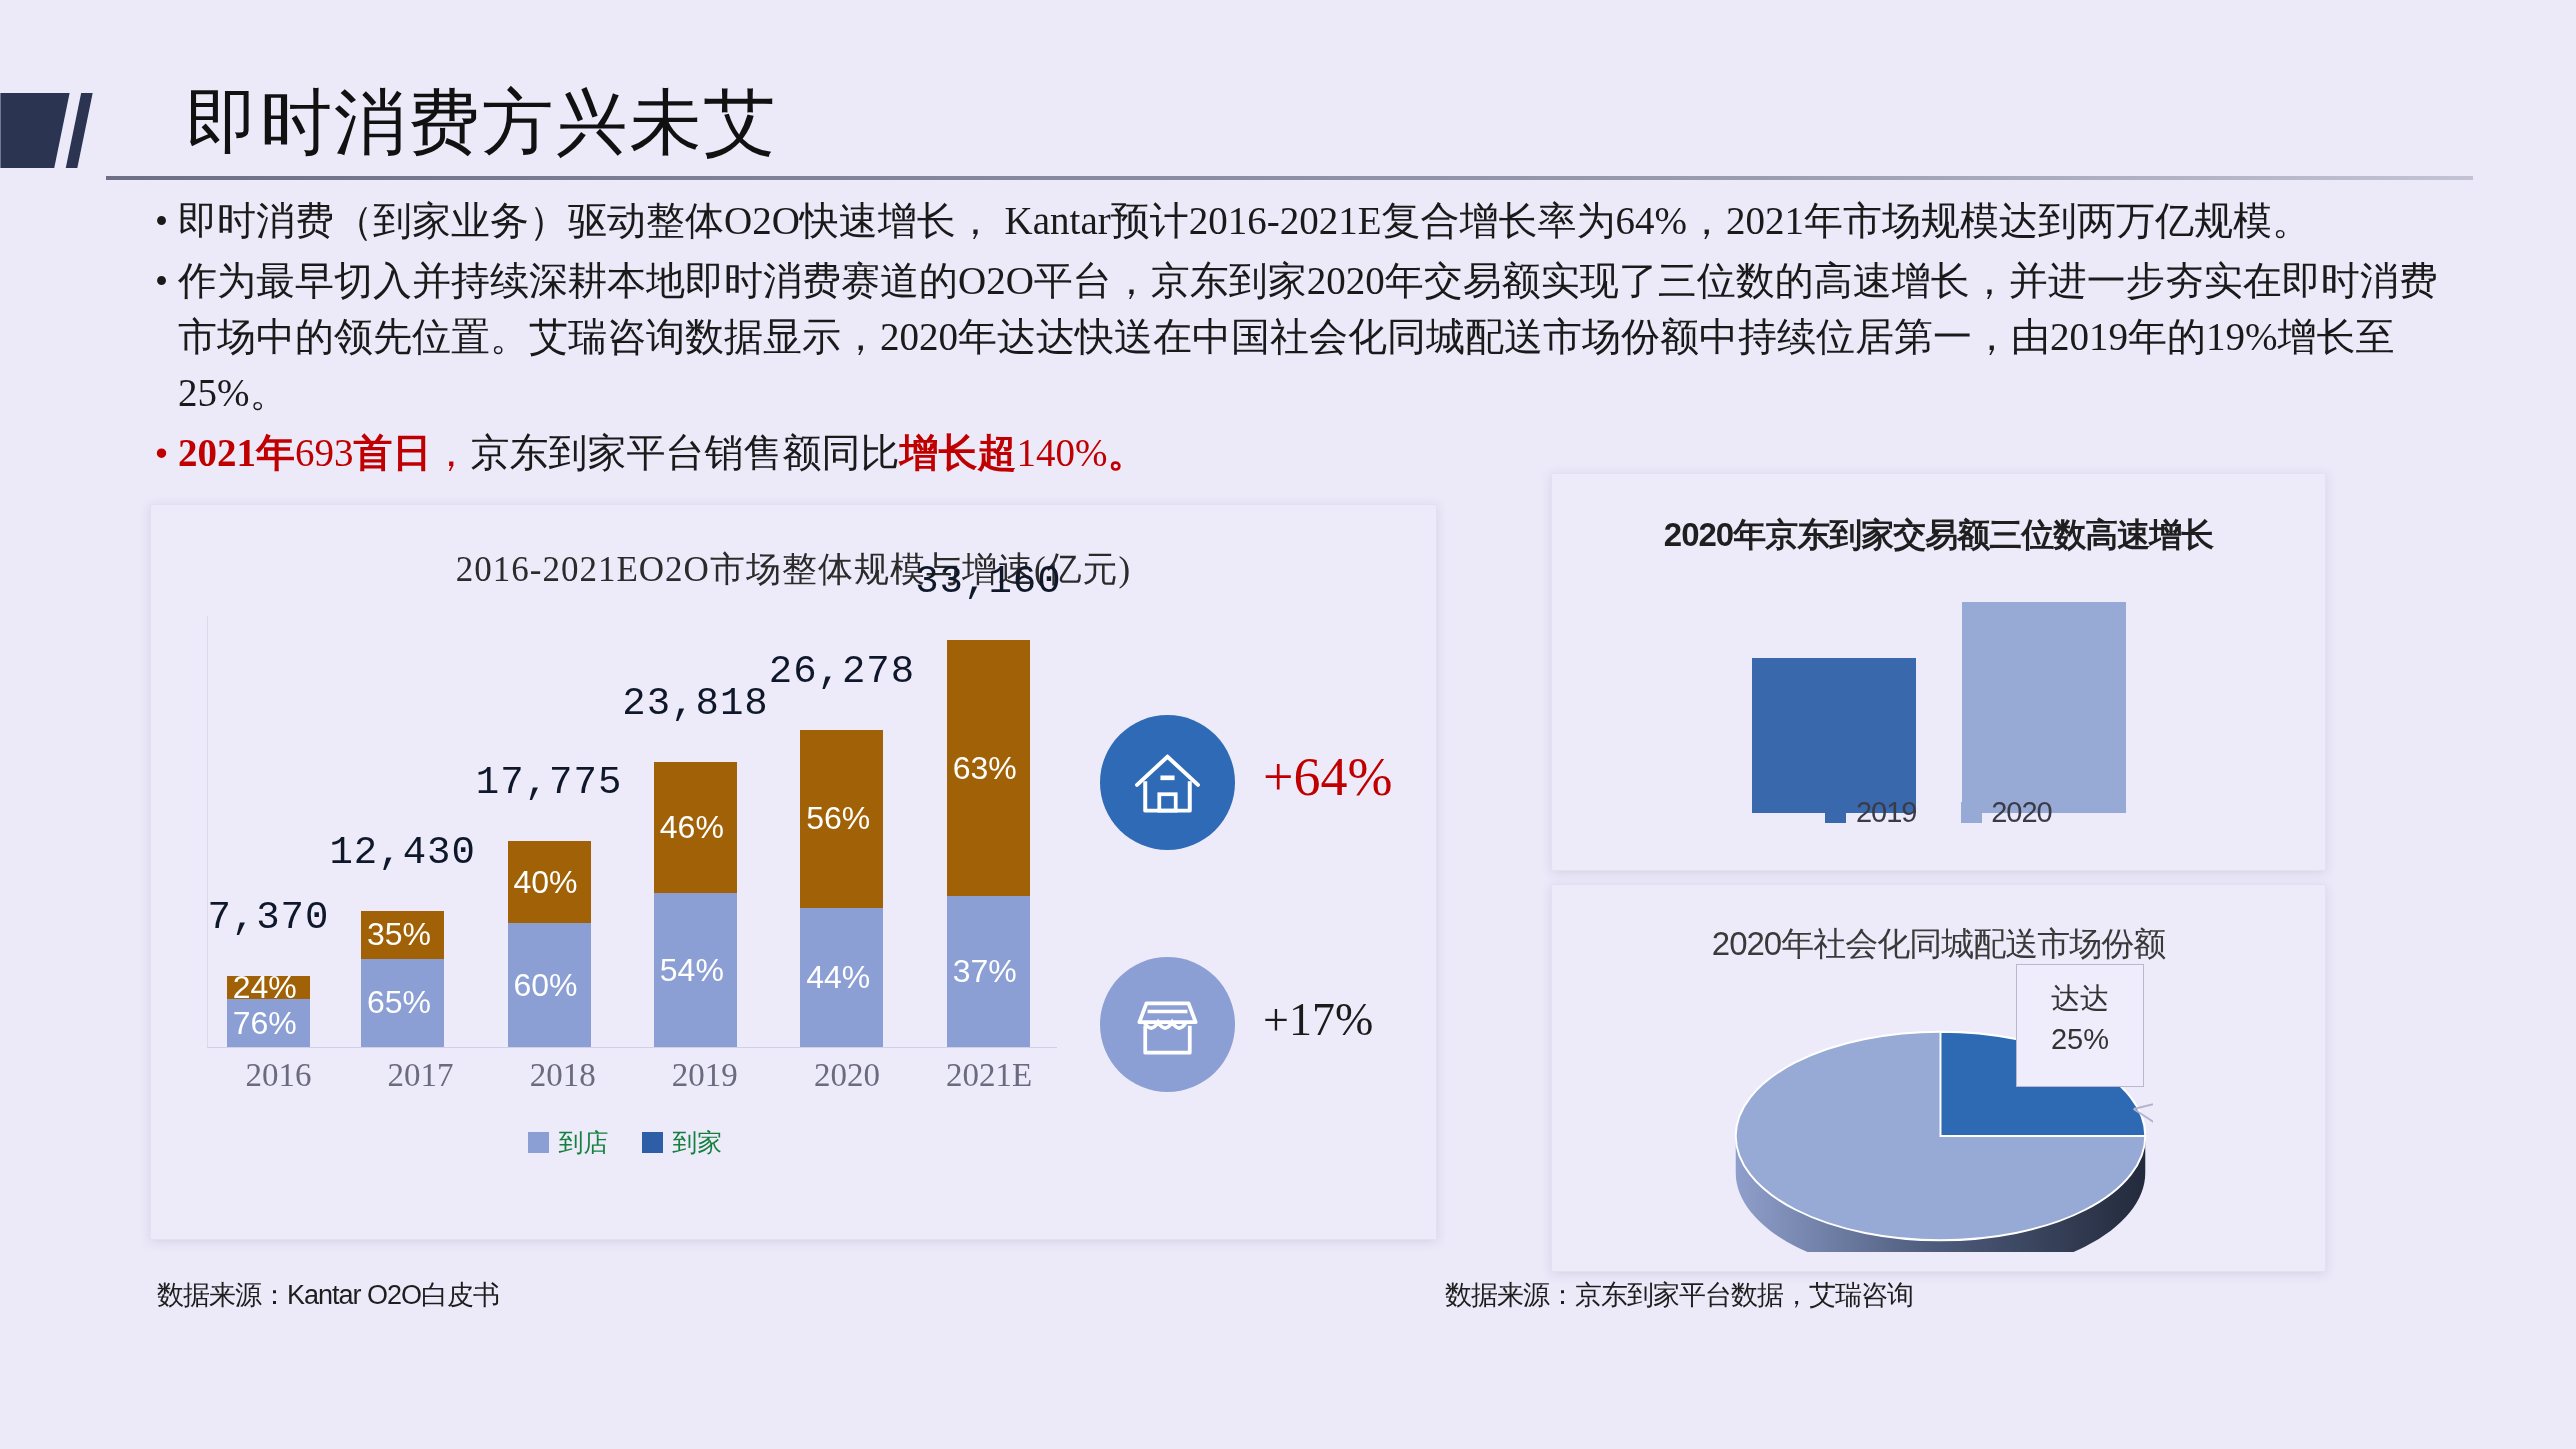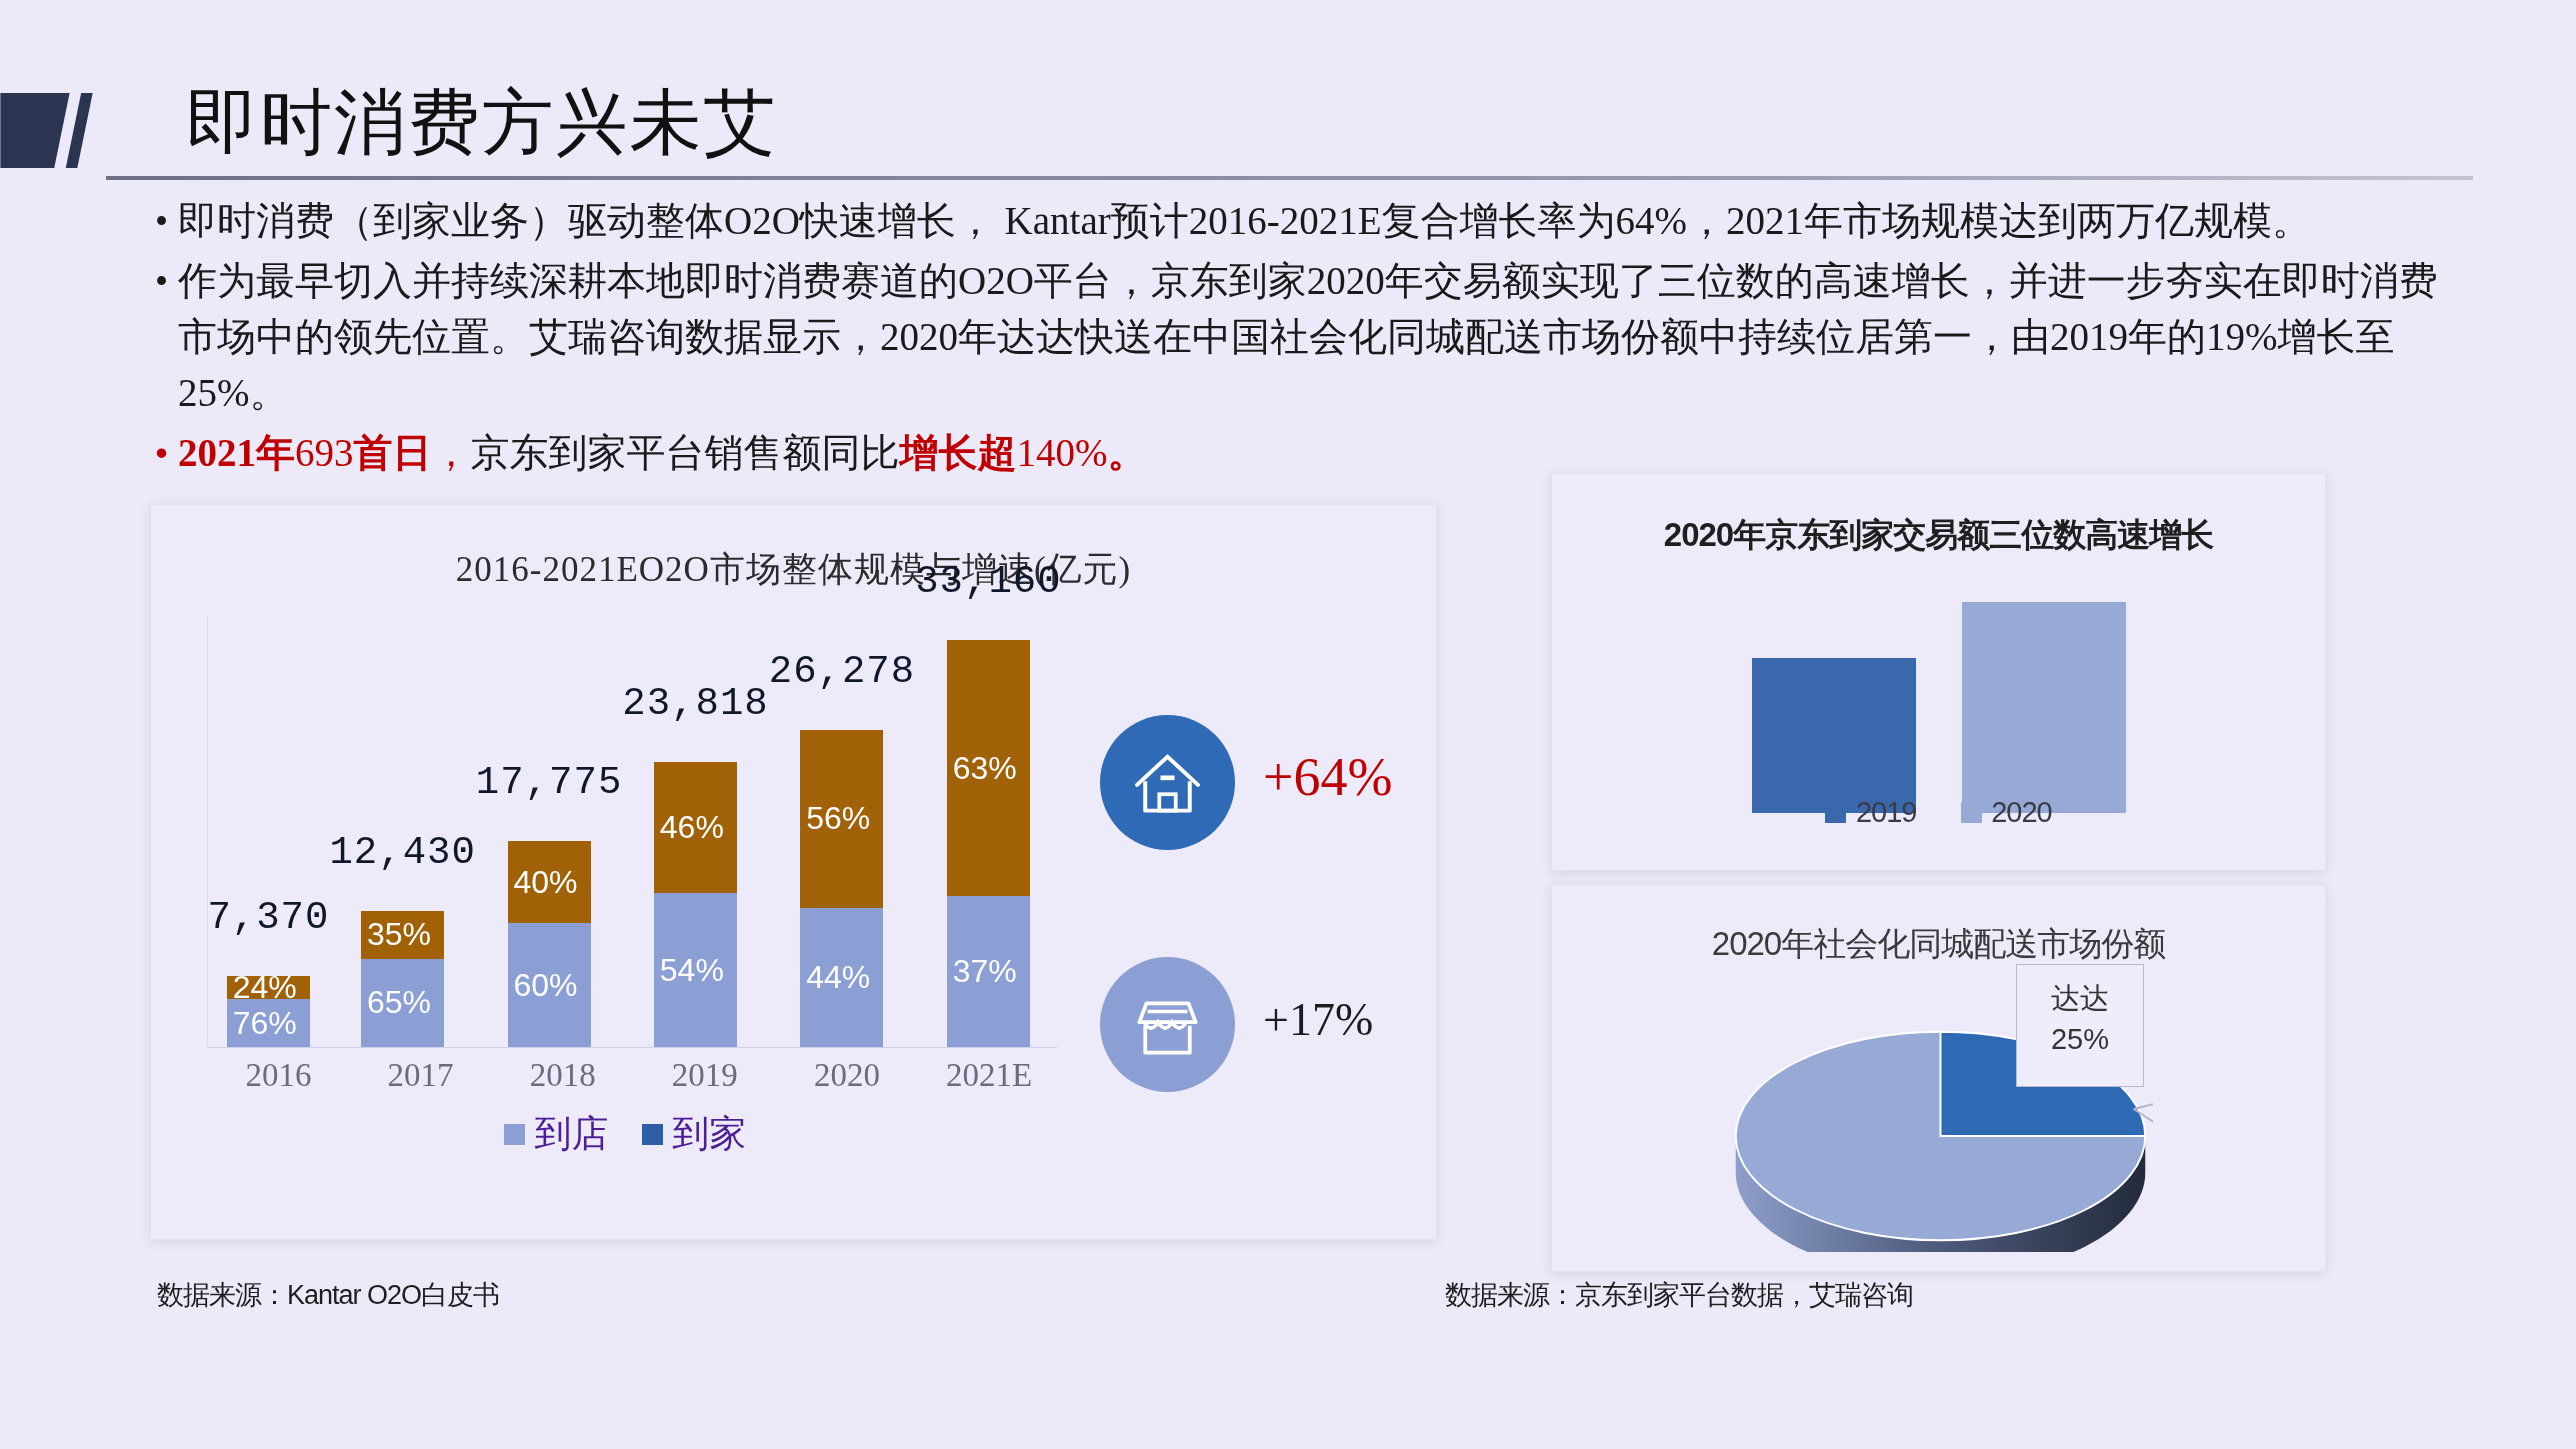--- a/index.html
+++ b/index.html
@@ -75,21 +75,21 @@
   .seg{display:flex;align-items:center;justify-content:flex-start;
        color:#fff;font-size:32px;padding-left:5.8px;box-sizing:border-box;
        font-family:"Liberation Sans",sans-serif;}
   .seg.home{background:#a16207;margin-top:26px;}
   .seg.store{background:#8c9fd4;}
   .xlabels{position:absolute;left:17.4px;right:0;bottom:17.4px;height:44px;display:flex;}
   .xlab{flex:1;text-align:center;font-family:"Liberation Serif",serif;
         font-size:33px;color:#6b6b80;}
   .legend{position:absolute;left:0;right:0;bottom:-41px;display:flex;
           justify-content:center;gap:33px;align-items:center;}
-  .legend .item{display:flex;align-items:center;gap:9.7px;font-size:37px;color:#4c1d95;}
+  .legend .item{display:flex;align-items:center;gap:9.7px;font-size:25px;color:#15803d;}
   .swatch{width:21px;height:21px;display:inline-block;}
   .sw-store{background:#8c9fd4;}
   .sw-home{background:#2e5fa6;}
 
   
   .cagr{position:absolute;left:928px;top:106px;width:338px;height:541px;}
   .cagr-head{position:absolute;left:77px;top:0;width:251px;text-align:left;
              font-size:31px;line-height:43px;color:#1a1a1a;}
   .cagr-head .l1{font-family:"Liberation Serif",serif;}
   .circle{position:absolute;border-radius:50%;display:flex;align-items:center;justify-content:center;}

